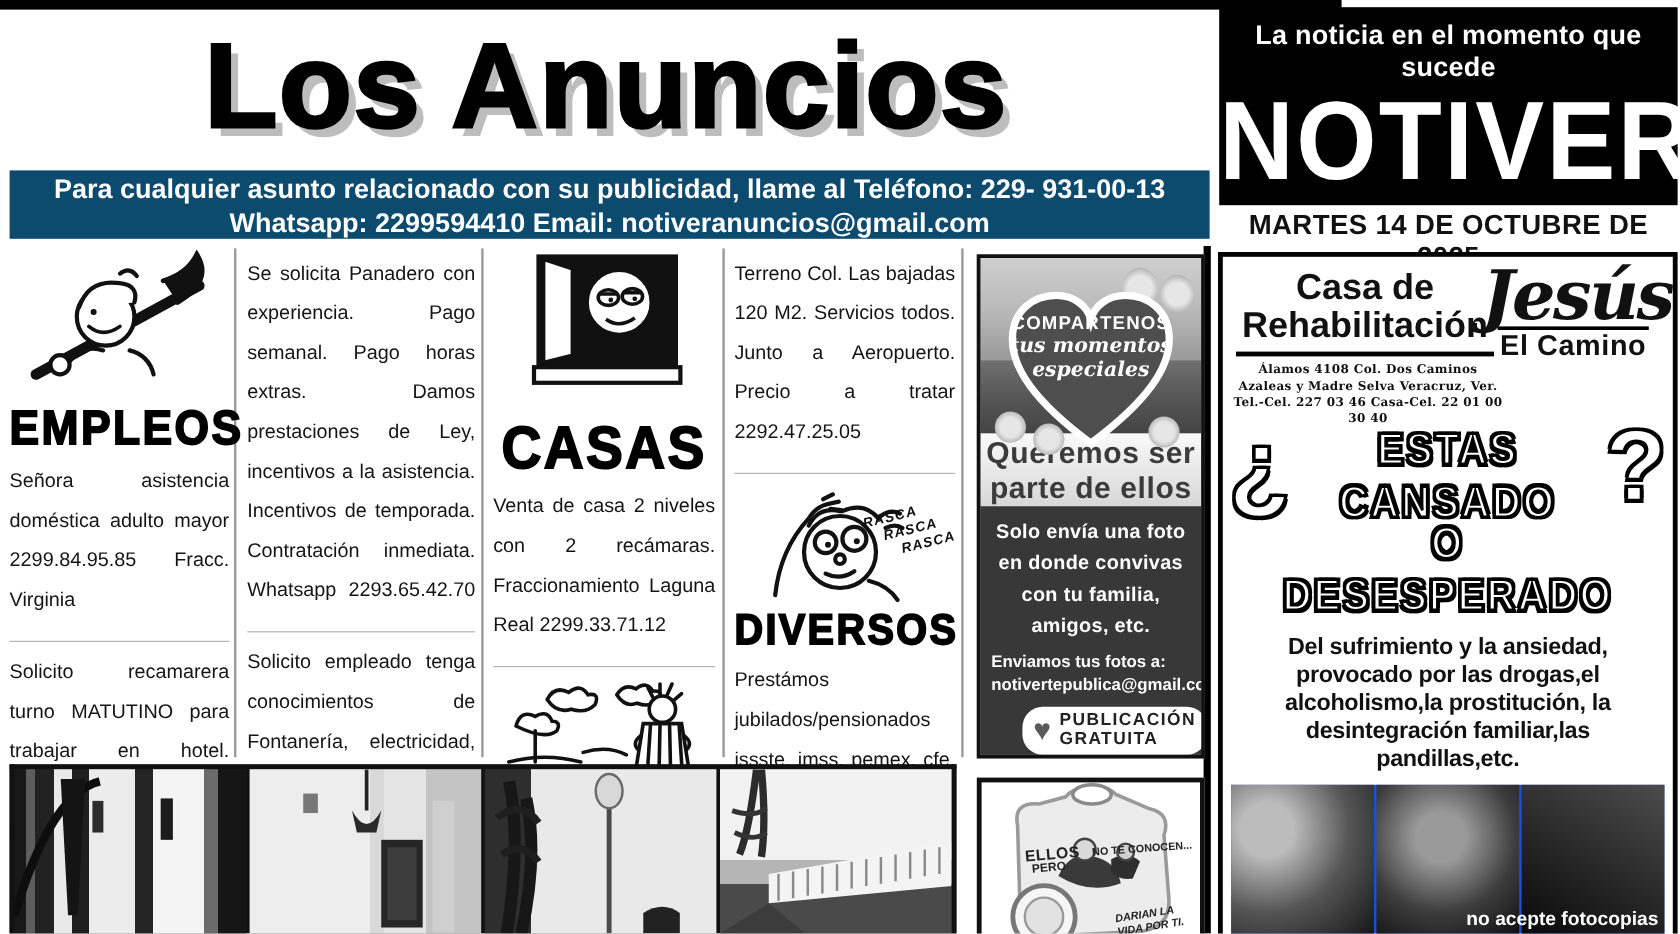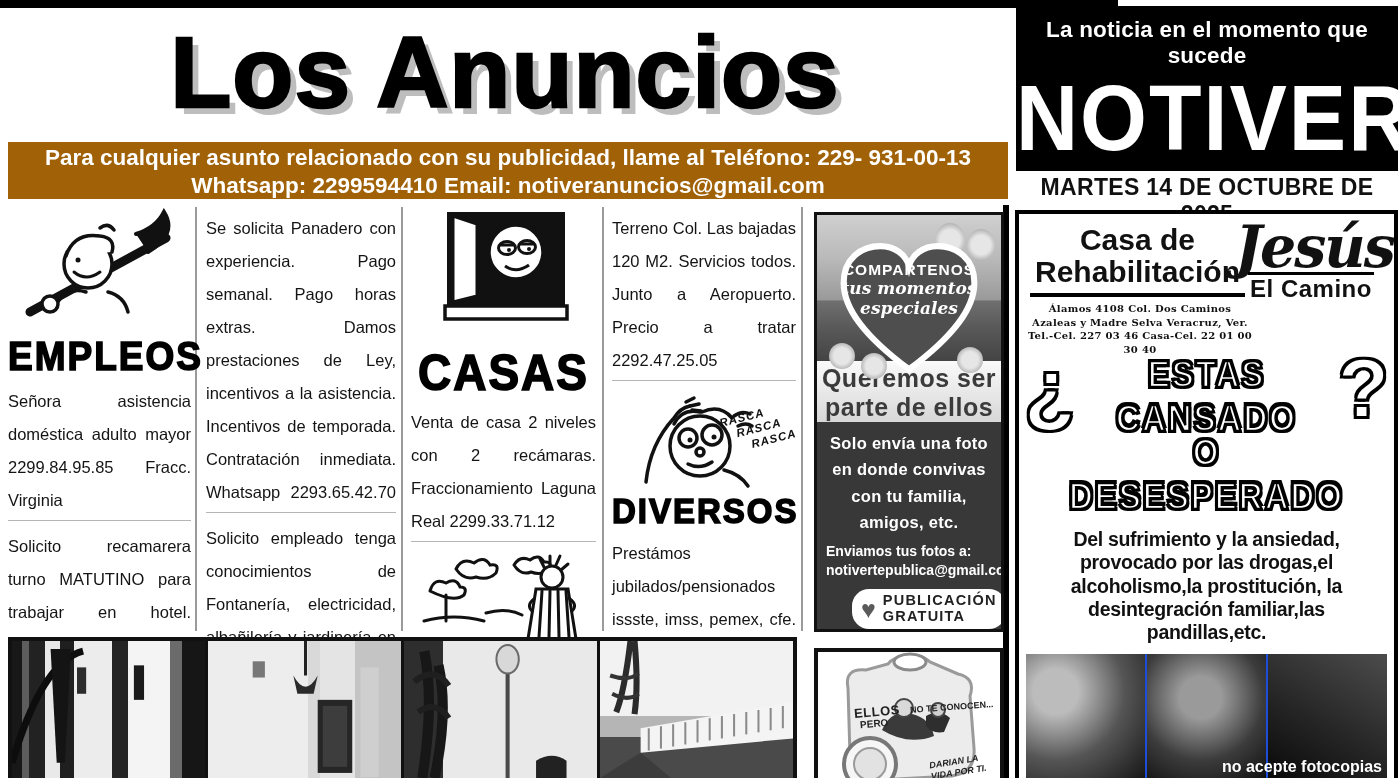--- a/index.html
+++ b/index.html
@@ -6,42 +6,42 @@
   html,body { width:1400px; height:778px; overflow:hidden; background:#fff;
               font-family:"Liberation Sans", sans-serif; color:#111; }
   .abs { position:absolute; }
   #page { position:relative; width:1400px; height:778px; background:#fff; }
 
   
   #topbar { left:0; top:0; width:1118px; height:8px; background:#000; }
   #masthead { left:0; top:6px; width:1010px; text-align:center;
     font-size:100px; font-weight:bold; letter-spacing:1px; line-height:1.32; color:#000;
     -webkit-text-stroke:2.5px #000; text-shadow:7px 7px 0 #bdbdbd; white-space:nowrap; }
-  #contact-bar { left:8px; top:142px; width:1000px; height:57px; background:#a16207;
+  #contact-bar { left:8px; top:142px; width:1000px; height:57px; background:#0c4a6e;
     color:#fff; text-align:center; font-weight:bold; font-size:22.5px; line-height:1.23; padding-top:2px; }
   #notiver-box { left:1016px; top:6px; width:382px; height:165px; background:#000; color:#fff; text-align:center; }
   #notiver-tagline { font-size:22.5px; font-weight:bold; margin-top:11px; letter-spacing:0.2px; }
   #notiver-name { font-size:86px; font-weight:bold; line-height:1.15; letter-spacing:2px; transform:scaleY(1.08); }
   #date-line { left:1016px; top:174px; width:382px; text-align:center; font-weight:bold; font-size:23px; letter-spacing:0.3px; }
 
   
   .vrule { top:207px; width:2px; height:424px; background:#9a9a9a; }
   #vrule1{left:195px;} #vrule2{left:401px;} #vrule3{left:602px;} #vrule4{left:801px;}
   #thick-divider { left:1003px; top:205px; width:6px; height:573px; background:#000; }
 
   
   .col { top:208px; }
   #col1 { left:8px;  width:183px; }
   #col2 { left:206px; top:212px; width:190px; }
   #col3 { left:411px; width:185px; }
   #col4 { left:612px; top:212px; width:184px; }
   .cat-title { text-align:center; font-weight:bold; color:#000; -webkit-text-stroke:1.5px #000;
                letter-spacing:2px; line-height:1; margin:2px 0 10px 0; transform:scaleY(1.08); }
   .ad { font-size:16.5px; line-height:33px; text-align:justify; color:#141414;
-        border-bottom:1px solid #b5b5b5; padding-bottom:3px; margin-bottom:9px; }
+        border-bottom:1px solid #b5b5b5; padding-bottom:17px; margin-bottom:9px; }
   .jlast { text-align-last:justify; }
   .cartoon { display:block; margin:0 auto; }
   #rasca-wrap { position:absolute; right:2px; top:18px; transform:rotate(-14deg);
                 font-size:11.5px; font-weight:bold; font-style:italic; letter-spacing:1px; color:#111; }
   #rasca-wrap span { display:block; line-height:1.2; }
   #rasca-wrap span:nth-child(2){ margin-left:14px; }
   #rasca-wrap span:nth-child(3){ margin-left:26px; }
   #diversos-fig { position:relative; }
 
   

